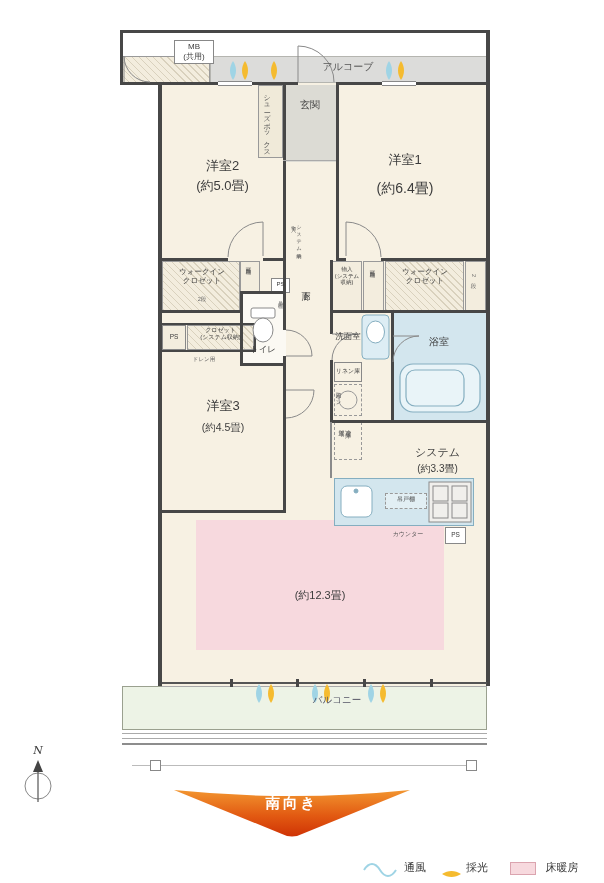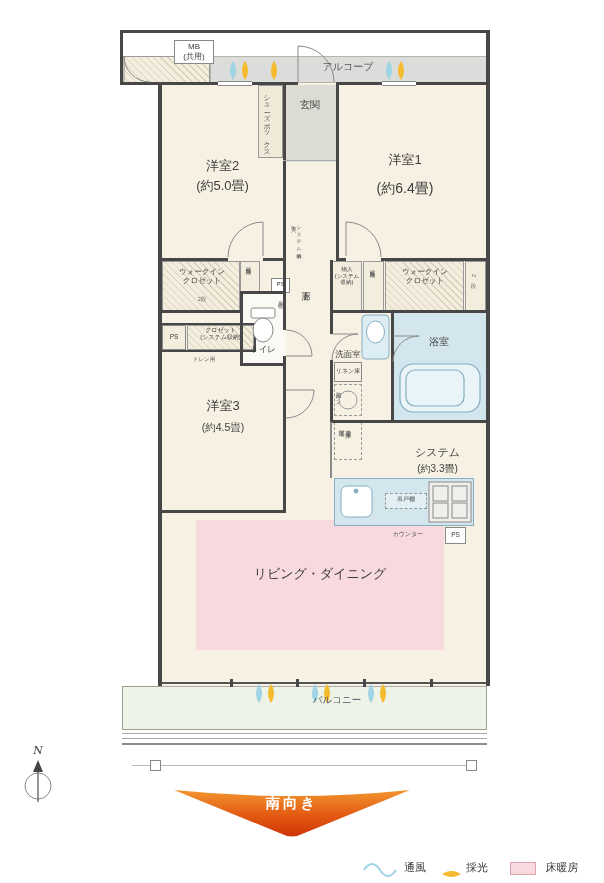--- a/index.html
+++ b/index.html
@@ -194,41 +194,41 @@
   <div class="label vert" style="left:277px;top:297px;font-size:5px;color:#666;">吊戸棚</div>
   <div class="label vert" style="left:300px;top:284px;font-size:9px;">廊下</div>
   <div class="label" style="left:331px;top:266px;width:32px;font-size:5.5px;">物入
 (システム
 収納)</div>
   <div class="label vert" style="left:370px;top:266px;font-size:5.5px;color:#555;">可動棚</div>
   <div class="label" style="left:386px;top:267px;width:78px;font-size:7.5px;">ウォークイン
 クロゼット</div>
   <div class="label vert" style="left:471px;top:274px;font-size:5.5px;color:#666;">2段</div>
 
-  <div class="label" style="left:333px;top:331px;width:30px;font-size:8.5px;margin-top:18px;">洗面室</div>
+  <div class="label" style="left:333px;top:331px;width:30px;font-size:8.5px;">洗面室</div>
   <div class="label" style="left:334px;top:368px;width:28px;font-size:6px;">リネン庫</div>
   <div class="label vert" style="left:336px;top:387px;font-size:5.5px;color:#666;">防水パン</div>
   <div class="label" style="left:414px;top:336px;width:50px;font-size:10px;">浴室</div>
 
   <div class="label" style="left:187px;top:327px;width:67px;font-size:6px;">クロゼット
 (システム収納)</div>
   <div class="label" style="left:162px;top:333px;width:24px;font-size:6.5px;">PS</div>
   <div class="label" style="left:184px;top:356px;width:40px;font-size:5.5px;color:#666;">ドレン用</div>
   <div class="label" style="left:168px;top:398px;width:110px;font-size:13px;">洋室3</div>
   <div class="label" style="left:168px;top:421px;width:110px;font-size:10.5px;">(約4.5畳)</div>
 
   <div class="label vert" style="left:338px;top:425px;font-size:6px;color:#555;height:34px;">冷蔵庫
 置場</div>
   <div class="label" style="left:390px;top:446px;width:95px;font-size:11px;">システム</div>
   <div class="label" style="left:390px;top:463px;width:95px;font-size:10px;">(約3.3畳)</div>
   <div class="label" style="left:385px;top:496px;width:42px;font-size:6px;">吊戸棚</div>
   <div class="label" style="left:378px;top:531px;width:60px;font-size:6px;color:#555;">カウンター</div>
   <div class="label" style="left:445px;top:531px;width:21px;font-size:6.5px;">PS</div>
 
-  <div class="label" style="left:230px;top:566px;width:180px;font-size:13px;">リビング・ダイニング</div>
+  <div class="label" style="left:230px;top:589px;width:180px;font-size:11px;">(約12.3畳)</div>
 
   <div class="label" style="left:270px;top:694px;width:100px;font-size:9.5px;color:#556;padding-left:34px;">バルコニー</div>
 
   <div class="label" style="left:28px;top:744px;width:20px;font-size:11px;font-style:italic;font-family:'DejaVu Serif',serif;">N</div>
   <div class="label" style="left:242px;top:795px;width:100px;font-size:14.5px;font-weight:bold;color:#fff;letter-spacing:3px;">南向き</div>
 
   <div class="label" style="left:402px;top:861px;width:26px;font-size:11px;">通風</div>
   <div class="label" style="left:464px;top:861px;width:26px;font-size:11px;">採光</div>
   <div class="fill" style="left:510px;top:862px;width:26px;height:13px;background:#f7d9de;border:1px solid #dba4af;"></div>
   <div class="label" style="left:542px;top:861px;width:40px;font-size:11px;">床暖房</div>

